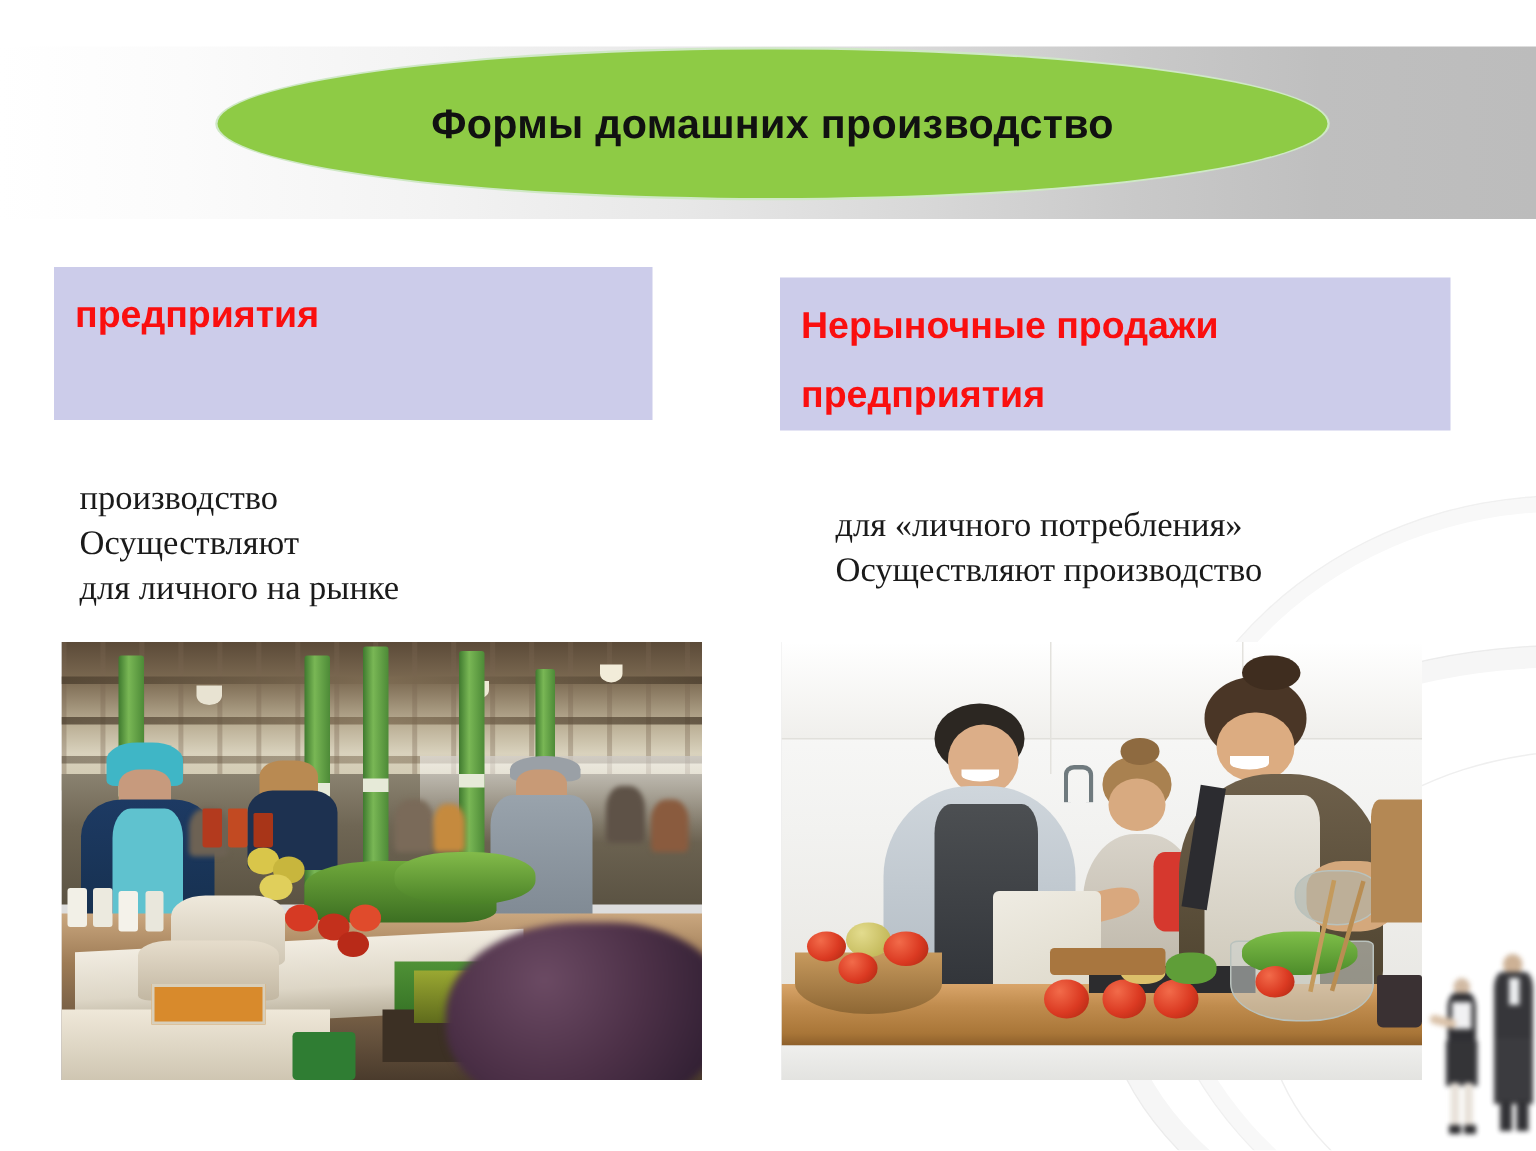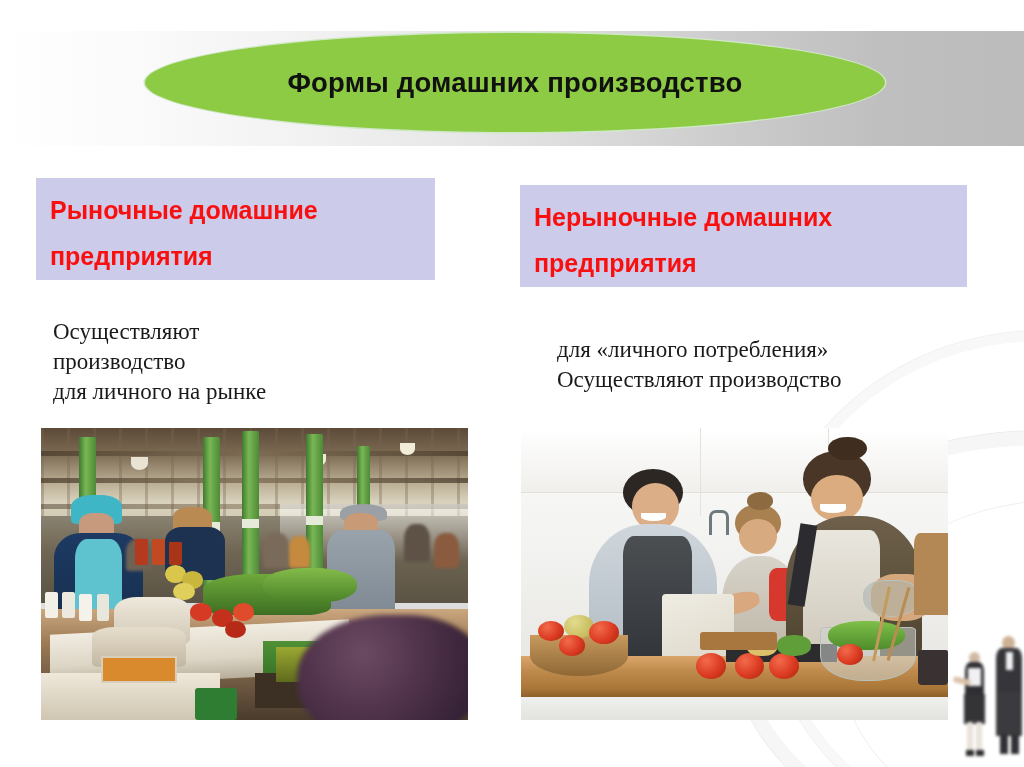--- a/index.html
+++ b/index.html
@@ -271,32 +271,31 @@
   <div class="arc a1"></div>
   <div class="arc a2"></div>
   <div class="arc a3"></div>
 
   <div class="header-band"></div>
 
   <div class="title-ellipse"></div>
   <div class="title-text">Формы домашних производство</div>
 
   <div class="head-box" id="head-left">
-    <div class="line">Рыночные домашние</div>
     <div class="line">предприятия</div>
   </div>
 
   <div class="head-box" id="head-right">
-    <div class="line">Нерыночные домашних</div>
+    <div class="line">Нерыночные продажи</div>
     <div class="line">предприятия</div>
   </div>
 
   <div class="body-text" id="body-left">
+    <div>производство</div>
     <div>Осуществляют</div>
-    <div>производство</div>
     <div>для личного на рынке</div>
   </div>
 
   <div class="body-text" id="body-right">
     <div>для «личного потребления»</div>
     <div>Осуществляют  производство</div>
   </div>
 
   <div class="photo" id="photo-market" title="Крытый продуктовый рынок с зелёными колоннами, продавцами и прилавками с овощами и фруктами">
     <div class="ph-layer mk-roof"></div>

